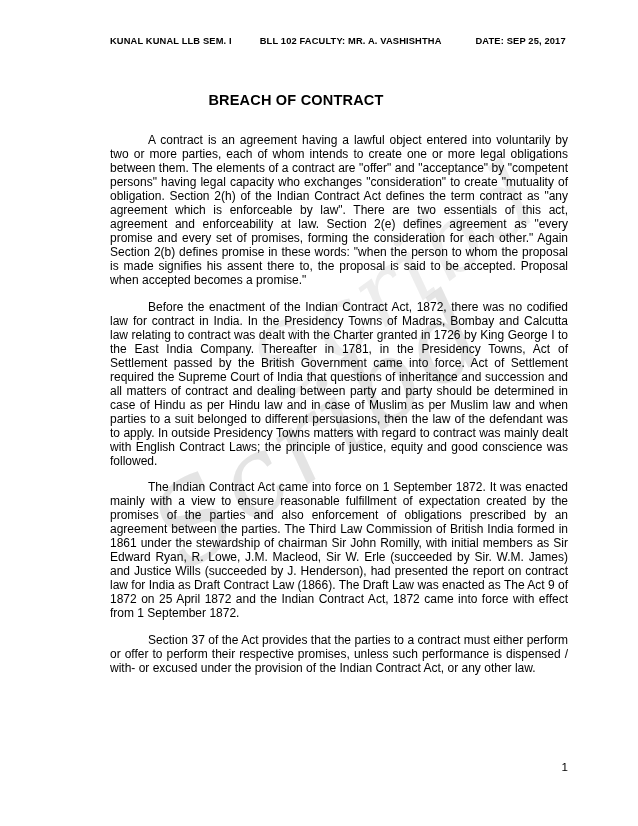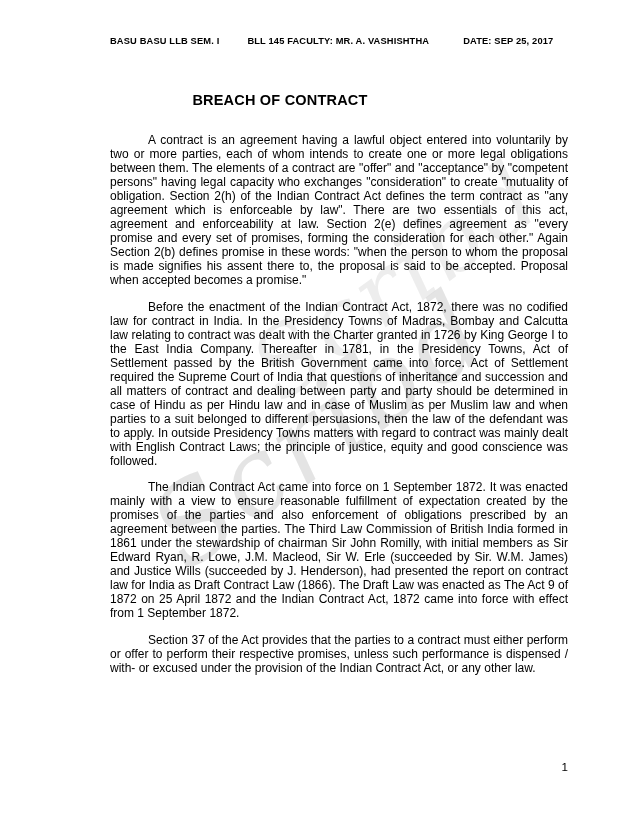--- a/index.html
+++ b/index.html
@@ -61,21 +61,21 @@
     letter-spacing: 0.15px;
     white-space: nowrap;
     color: #000;
   }
   .doc-header .seg { display: inline-block; }
   .doc-header .gap-a { display: inline-block; width: 28px; }
   .doc-header .gap-b { display: inline-block; width: 34px; }
 
   .doc-title {
     position: absolute;
-    left: 0;
+    left: 16px;
     top: 82px;
     width: 560px;
     text-align: center;
     font-size: 14.5px;
     font-weight: bold;
     letter-spacing: 0.2px;
   }
 
   .body-text {
     position: absolute;
@@ -110,21 +110,21 @@
 <div class="page">
 
   <div class="watermark-layer">
     <div class="watermark-text">Scribd</div>
     <div class="watermark-text second">Scribd</div>
   </div>
 
   <div class="content">
 
     <div class="doc-header">
-      <span class="seg">BASU BASU LLB SEM. I</span><span class="gap-a"></span><span class="seg">BLL 145 FACULTY: MR. A. VASHISHTHA</span><span class="gap-b"></span><span class="seg">DATE: SEP 25, 2017</span>
+      <span class="seg">KUNAL KUNAL LLB SEM. I</span><span class="gap-a"></span><span class="seg">BLL 102 FACULTY: MR. A. VASHISHTHA</span><span class="gap-b"></span><span class="seg">DATE: SEP 25, 2017</span>
     </div>
 
     <h1 class="doc-title">BREACH OF CONTRACT</h1>
 
     <div class="body-text">
       <p class="para">A contract is an agreement having a lawful object entered into voluntarily by two or more parties, each of whom intends to create one or more legal obligations between them. The elements of a contract are "offer" and "acceptance" by "competent persons" having legal capacity who exchanges "consideration" to create "mutuality of obligation. Section 2(h) of the Indian Contract Act defines the term contract as "any agreement which is enforceable by law". There are two essentials of this act, agreement and enforceability at law. Section 2(e) defines agreement as "every promise and every set of promises, forming the consideration for each other." Again Section 2(b) defines promise in these words: "when the person to whom the proposal is made signifies his assent there to, the proposal is said to be accepted. Proposal when accepted becomes a promise."</p>
       <p class="para">Before the enactment of the Indian Contract Act, 1872, there was no codified law for contract in India. In the Presidency Towns of Madras, Bombay and Calcutta law relating to contract was dealt with the Charter granted in 1726 by King George I to the East India Company. Thereafter in 1781, in the Presidency Towns, Act of Settlement passed by the British Government came into force. Act of Settlement required the Supreme Court of India that questions of inheritance and succession and all matters of contract and dealing between party and party should be determined in case of Hindu as per Hindu law and in case of Muslim as per Muslim law and when parties to a suit belonged to different persuasions, then the law of the defendant was to apply. In outside Presidency Towns matters with regard to contract was mainly dealt with English Contract Laws; the principle of justice, equity and good conscience was followed.</p>
       <p class="para">The Indian Contract Act came into force on 1 September 1872. It was enacted mainly with a view to ensure reasonable fulfillment of expectation created by the promises of the parties and also enforcement of obligations prescribed by an agreement between the parties. The Third Law Commission of British India formed in 1861 under the stewardship of chairman Sir John Romilly, with initial members as Sir Edward Ryan, R. Lowe, J.M. Macleod, Sir W. Erle (succeeded by Sir. W.M. James) and Justice Wills (succeeded by J. Henderson), had presented the report on contract law for India as Draft Contract Law (1866). The Draft Law was enacted as The Act 9 of 1872 on 25 April 1872 and the Indian Contract Act, 1872 came into force with effect from 1 September 1872.</p>
       <p class="para"><span>Section 37 of the Act provides that the parties to a contract must either perform or offer to perform their respective promises, unless such performance is dispensed / with- or excused under the provision of the Indian Contract Act, or any other law. </span></p>
     </div>

